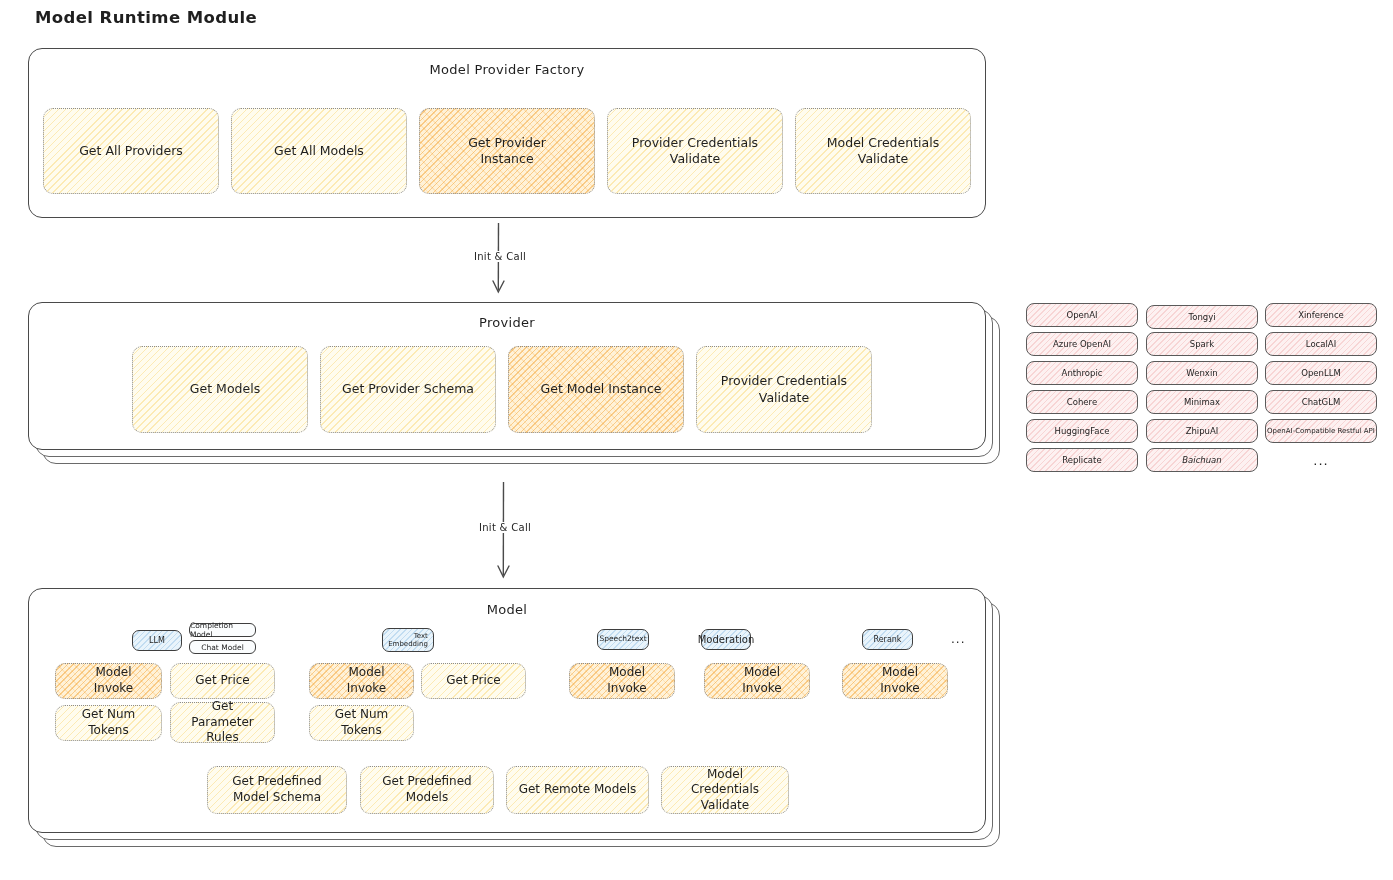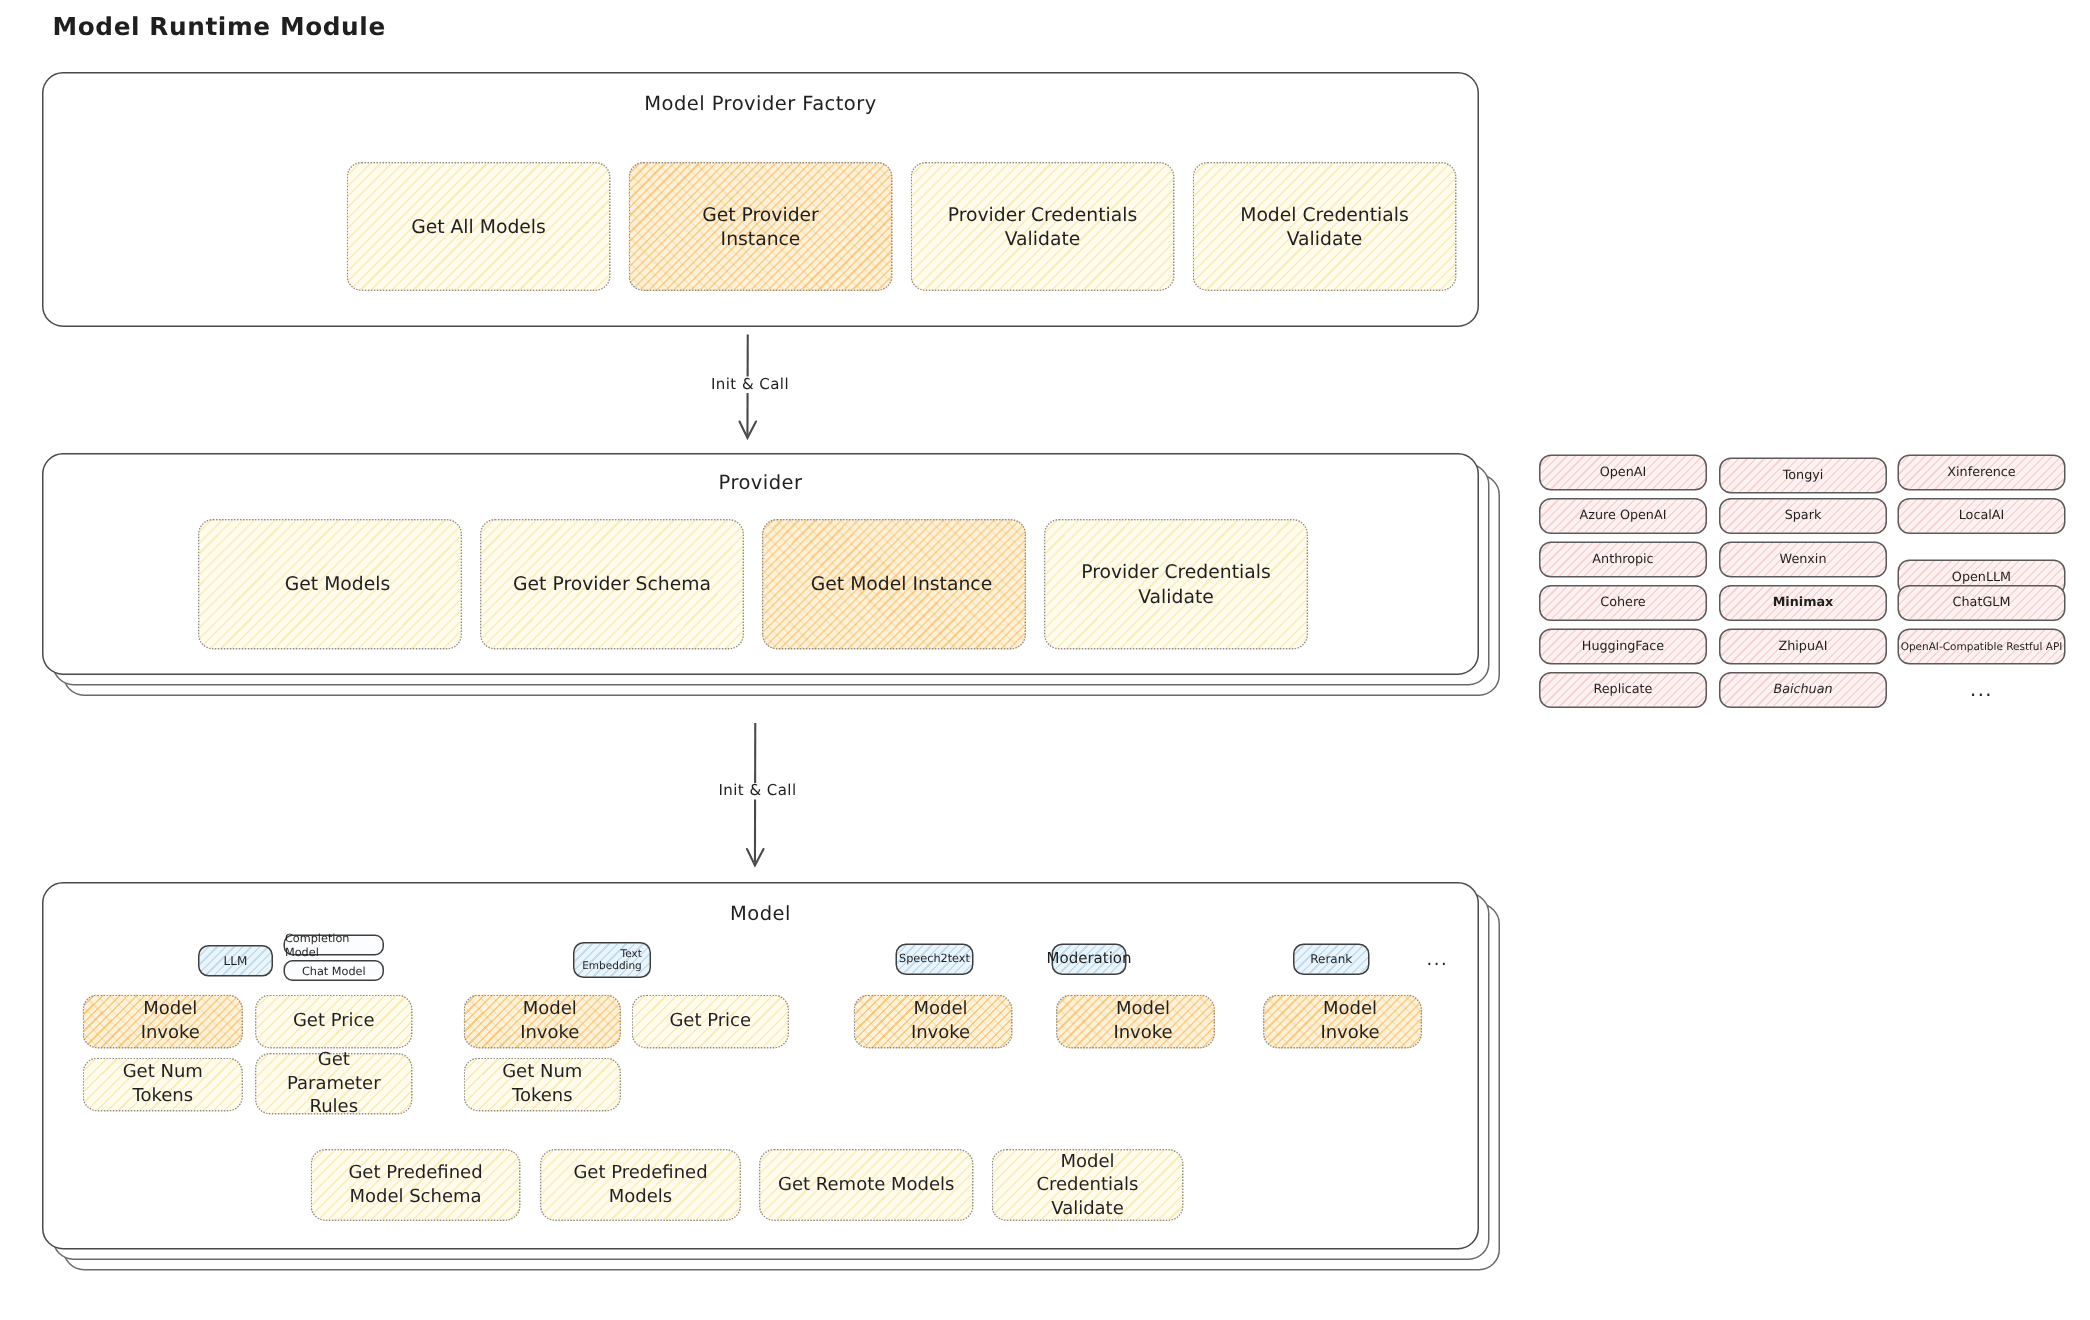--- a/index.html
+++ b/index.html
@@ -39,20 +39,21 @@
 </style>
 </head>
 <body>
 
 <div class="canvas">
 
   <div class="page-title">Model Runtime Module</div>
 
   <div class="section" style="left:28px;top:48px;width:958px;height:170px;">
     <div class="sec-label" style="top:13px;">Model Provider Factory</div>
+    <div class="fnbox yellow" style="left:14px;top:59px;width:176px;height:86px;">Get All Providers</div>
     <div class="fnbox yellow" style="left:202px;top:59px;width:176px;height:86px;">Get All Models</div>
     <div class="fnbox orange narrow" style="left:390px;top:59px;width:176px;height:86px;">Get Provider Instance</div>
     <div class="fnbox yellow" style="left:578px;top:59px;width:176px;height:86px;">Provider Credentials Validate</div>
     <div class="fnbox yellow" style="left:766px;top:59px;width:176px;height:86px;">Model Credentials Validate</div>
   </div>
 
   <svg class="arrow" style="left:489px;top:222px;" width="20" height="74" viewBox="0 0 20 74">
     <path d="M9.5 1 L9.3 68" stroke="#4a4a4a" stroke-width="1.4" fill="none"></path>
     <path d="M4 59 L9.3 70 L15 59" stroke="#4a4a4a" stroke-width="1.4" fill="none" stroke-linecap="round"></path>
   </svg>
@@ -72,24 +73,24 @@
     <div class="pinkcell" style="left:0px;top:0px;width:112px;height:24px;">OpenAI</div>
     <div class="pinkcell" style="left:120px;top:2px;width:112px;height:24px;">Tongyi</div>
     <div class="pinkcell" style="left:239px;top:0px;width:112px;height:24px;">Xinference</div>
 
     <div class="pinkcell" style="left:0px;top:29px;width:112px;height:24px;">Azure OpenAI</div>
     <div class="pinkcell" style="left:120px;top:29px;width:112px;height:24px;">Spark</div>
     <div class="pinkcell" style="left:239px;top:29px;width:112px;height:24px;">LocalAI</div>
 
     <div class="pinkcell" style="left:0px;top:58px;width:112px;height:24px;">Anthropic</div>
     <div class="pinkcell" style="left:120px;top:58px;width:112px;height:24px;">Wenxin</div>
-    <div class="pinkcell" style="left:239px;top:70px;width:112px;height:24px;">OpenLLM</div>
+    <div class="pinkcell" style="left:239px;top:58px;width:112px;height:24px;">OpenLLM</div>
 
     <div class="pinkcell" style="left:0px;top:87px;width:112px;height:24px;">Cohere</div>
-    <div class="pinkcell" style="left:120px;top:87px;width:112px;height:24px;font-weight:bold;">Minimax</div>
+    <div class="pinkcell" style="left:120px;top:87px;width:112px;height:24px;">Minimax</div>
     <div class="pinkcell" style="left:239px;top:87px;width:112px;height:24px;">ChatGLM</div>
 
     <div class="pinkcell" style="left:0px;top:116px;width:112px;height:24px;">HuggingFace</div>
     <div class="pinkcell" style="left:120px;top:116px;width:112px;height:24px;">ZhipuAI</div>
     <div class="pinkcell tight" style="left:239px;top:116px;width:112px;height:24px;">OpenAI-Compatible Restful API</div>
 
     <div class="pinkcell" style="left:0px;top:145px;width:112px;height:24px;">Replicate</div>
     <div class="pinkcell" style="left:120px;top:145px;width:112px;height:24px;font-style:italic;">Baichuan</div>
     <div class="grid-more" style="left:239px;top:145px;width:112px;height:24px;">...</div>
   </div>

